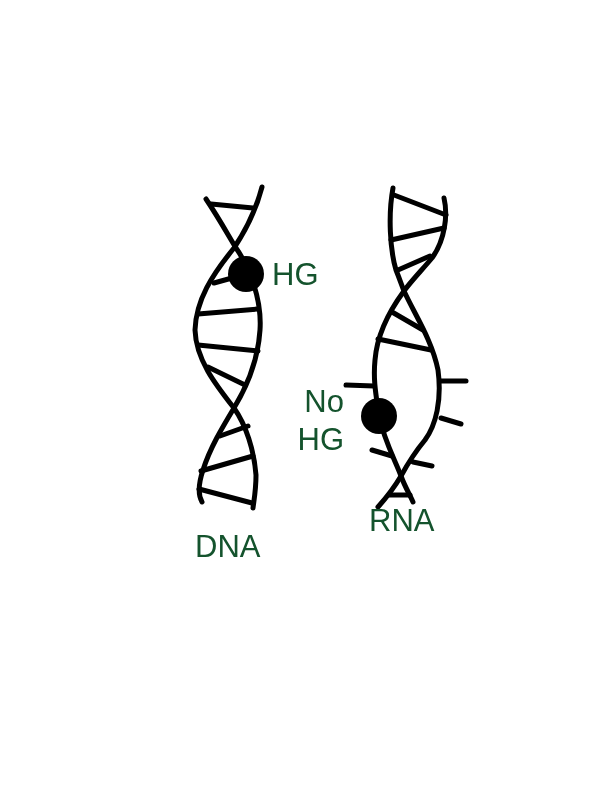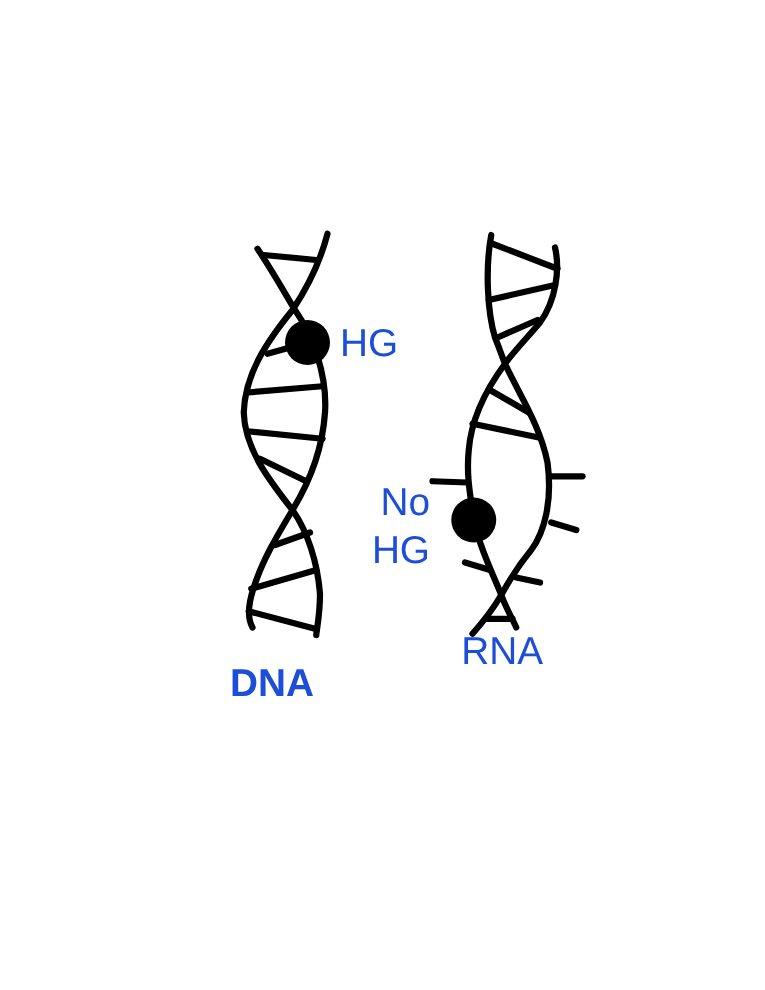--- a/index.html
+++ b/index.html
@@ -2,21 +2,21 @@
 <html><head>
   <meta charset="utf-8">
   <style>
     html, body { margin: 0; padding: 0; background: #ffffff; }
     body { width: 612px; height: 792px; position: relative; overflow: hidden; }
     svg.diagram { position: absolute; left: 0; top: 0; }
     .label {
       position: absolute;
       font-family: "Liberation Sans", sans-serif;
       font-size: 31px;
-      color: #1d4ed8;
+      color: #14532d;
       line-height: 1;
       white-space: nowrap;
     }
     .stack { line-height: 38px; text-align: right; }
     .stack span { display: block; text-align: right; }
   </style>
 </head>
 <body>
 
 <svg class="diagram" width="612" height="792" viewBox="0 0 612 792">
@@ -61,14 +61,14 @@
   <circle cx="379" cy="416" r="18" fill="#000"></circle>
 </svg>
 
 <div class="label" style="left:272px; top:259px;">HG</div>
 
 <div class="label stack" style="left:296px; top:383px; width:48px;">
   <span>No</span>
   <span>HG</span>
 </div>
 
-<div class="label" style="left:184px; top:531px;font-weight:bold;">DNA</div>
+<div class="label" style="left:195px; top:531px;">DNA</div>
 <div class="label" style="left:369px; top:505px;">RNA</div>
 
 </body></html>

